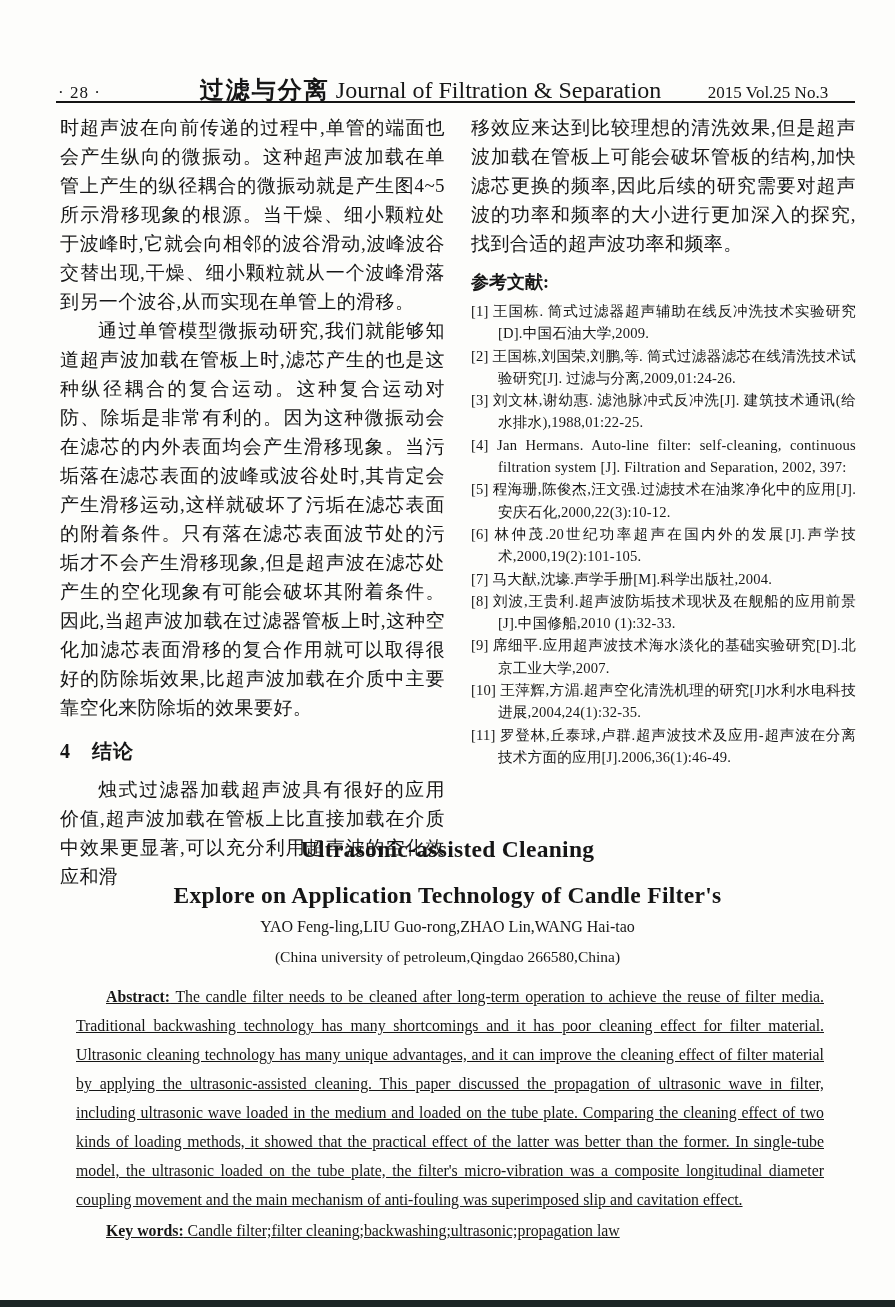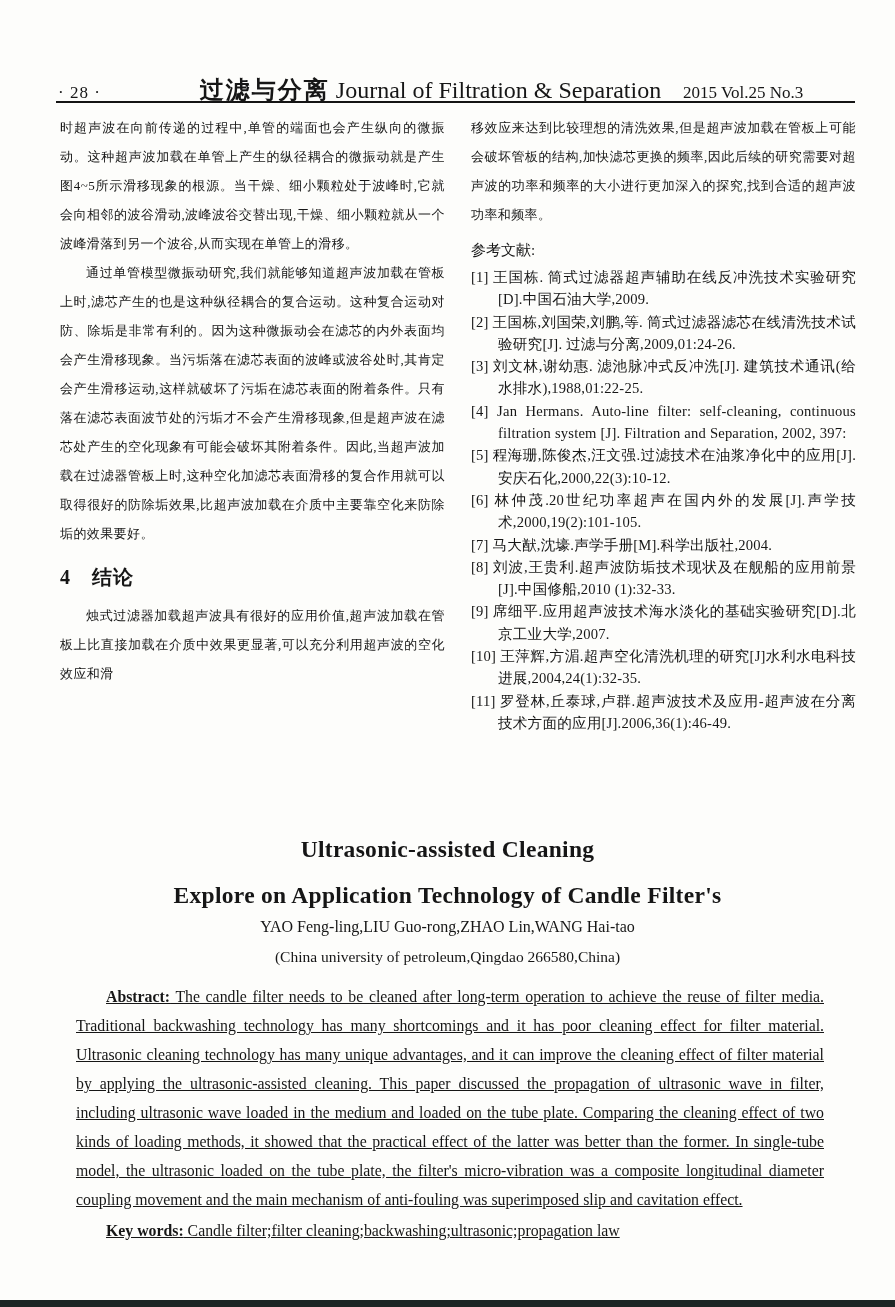--- a/index.html
+++ b/index.html
@@ -18,52 +18,52 @@
   
   .running-head {
     position: absolute;
     top: 74px; left: 58px; right: 42px;
     display: flex; align-items: baseline;
     font-size: 17px;
   }
   .page-num { width: 120px; letter-spacing: 1px; }
   .journal-line { flex: 1; text-align: center; font-size: 24px; }
   .journal-cn { font-weight: bold; letter-spacing: 2px; }
-  .issue-info { width: 170px; text-align: left; font-size: 17px; }
+  .issue-info { width: 170px; text-align: center; font-size: 17px; }
   .head-rule {
     position: absolute;
     top: 101px; left: 56px; right: 40px;
     height: 2.4px; background: #141414;
   }
 
   
   .columns {
     position: absolute;
     top: 113px; left: 60px;
     width: 796px; height: 706px;
     display: flex; gap: 26px;
   }
   .col { width: 385px; }
   .cn-para {
-    font-size: 13px;
+    font-size: 19px;
     line-height: 29px;
     text-align: justify;
     text-justify: inter-character;
     letter-spacing: 0.4px;
   }
   .indent { text-indent: 2em; }
   .section-heading {
     font-size: 20px;
     font-weight: bold;
     margin: 16px 0 10px 0;
     letter-spacing: 1px;
   }
   .refs-heading {
-    font-size: 15px;
-    font-weight: normal;
+    font-size: 18px;
+    font-weight: bold;
     margin: 12px 0 6px 0;
   }
   .ref {
     font-size: 14.6px;
     line-height: 22.3px;
     text-align: justify;
     padding-left: 27px;
     text-indent: -27px;
     letter-spacing: 0.2px;
   }

